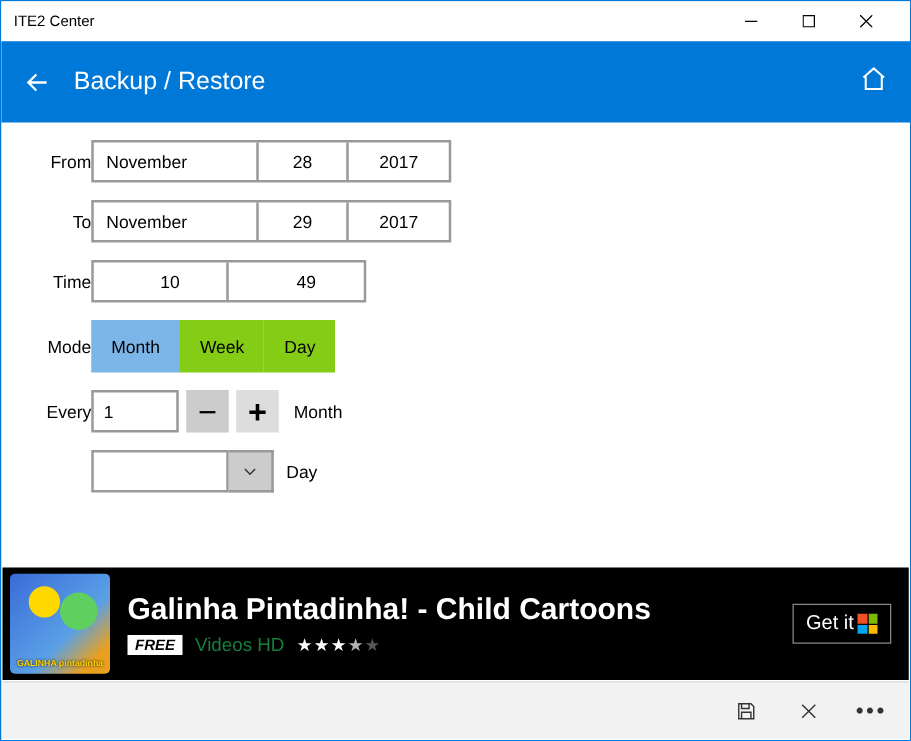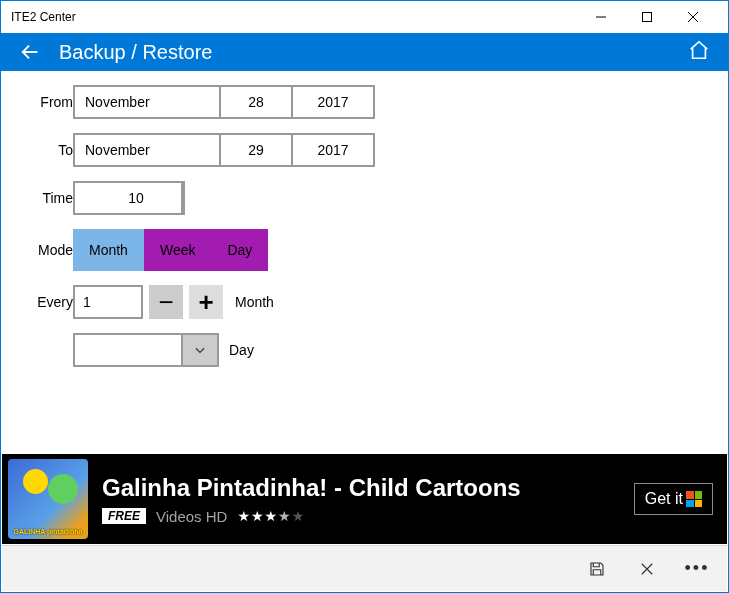--- a/index.html
+++ b/index.html
@@ -4,65 +4,65 @@
 <style>
   * { box-sizing: border-box; margin: 0; padding: 0; font-family: "Segoe UI", Arial, sans-serif; }
   body { width: 729px; height: 593px; background: #fff; overflow: hidden; border: 1px solid #0078d7; position: relative; }
 
   
   .titlebar { height: 32px; background: #fff; display: flex; align-items: center; padding: 0 12px 0 10px; }
   .titlebar .title { font-size: 12px; color: #000; flex: 1; }
   .titlebar .winbtn { width: 46px; height: 32px; display: flex; align-items: center; justify-content: center; font-family: "Segoe MDL2 Assets", sans-serif; font-size: 10px; color: #000; }
 
   
-  .header { height: 38px; background: #0078d7; color: #fff; display: flex; align-items: center; padding: 0 18px 0 18px; }
+  .header { height: 65px; background: #0078d7; color: #fff; display: flex; align-items: center; padding: 0 18px 0 18px; }
   .header .back { width: 40px; display:flex; align-items:center; }
   .header .heading { font-size: 20px; font-weight: 400; }
   .header .spacer { flex: 1; }
   .header svg { stroke: #fff; fill: none; }
 
   
   .form { padding: 14px 10px 10px 10px; }
   .row { display: flex; align-items: center; margin-bottom: 14px; }
   .row .label { width: 62px; text-align: right; padding-right: 0; font-size: 14px; color: #000; }
   .row .content { display: flex; align-items: center; gap: 6px; }
 
   .dateseg { display: flex; border: 2px solid #999; height: 34px; }
   .dateseg .seg { display: flex; align-items: center; justify-content: center; font-size: 14px; }
-  .dateseg .seg.month { width: 146px; justify-content: flex-start; padding-left: 10px; border-right: 2px solid #999; }
+  .dateseg .seg.month { width: 132px; justify-content: flex-start; padding-left: 10px; border-right: 2px solid #999; }
   .dateseg .seg.day { width: 72px; border-right: 2px solid #999; }
   .dateseg .seg.year { width: 80px; }
 
   .timeseg { display: flex; border: 2px solid #999; height: 34px; }
   .timeseg .seg { display:flex; align-items:center; justify-content:center; font-size:14px; width: 108px; padding-left: 16px; }
   .timeseg .seg:first-child { border-right: 2px solid #999; }
 
   .modebtns { display: flex; }
-  .modebtn { height: 42px; padding: 0 16px; display:flex; align-items:center; justify-content:center; font-size: 14px; background:#a21caf; }
+  .modebtn { height: 42px; padding: 0 16px; display:flex; align-items:center; justify-content:center; font-size: 14px; background:#84cc16; }
   .modebtn.active { background: #7cb5e8; }
 
   .everyinput { width: 70px; height: 34px; border: 2px solid #999; display:flex; align-items:center; padding-left:8px; font-size:14px; }
   .stepbtn { width: 34px; height: 34px; background:#ccc; display:flex; align-items:center; justify-content:center; font-size: 26px; font-weight: 500; }
   .unit { font-size: 14px; margin-left: 6px; }
 
   .daysel { display:flex; align-items:center; }
   .daysel .combo { width: 110px; height: 34px; border:2px solid #999; background:#fff; }
   .daysel .drop { width: 36px; height: 34px; background:#ccc; border:2px solid #999; border-left:none; display:flex; align-items:center; justify-content:center; }
   .daysel .drop svg { width:14px; height:14px; }
 
   
   .ad { position:absolute; left:1px; right:1px; bottom: 48px; height: 90px; background:#000; color:#fff; display:flex; align-items:center; padding: 6px 14px 6px 6px; }
   .ad .thumb { width: 80px; height: 80px; background: linear-gradient(135deg,#3a6bd8 0%, #5aa0e6 60%, #e8a020 85%); border-radius:4px; display:flex; align-items:flex-end; justify-content:center; font-size:7px; font-weight:bold; color:#ffd400; text-align:center; padding-bottom:4px; position:relative; overflow:hidden; }
   .ad .thumb::before { content:""; position:absolute; top:10px; left:15px; width:25px; height:25px; background:#ffd800; border-radius:50%; }
   .ad .thumb::after { content:""; position:absolute; top:15px; right:10px; width:30px; height:30px; background:#5fcf5f; border-radius:50%; }
   .ad .adtext { flex:1; padding-left: 14px; }
   .ad .adtitle { font-size: 24px; font-weight: 700; margin-bottom: 6px; }
   .ad .adline2 { display:flex; align-items:center; gap:10px; }
   .ad .freebadge { background:#fff; color:#000; font-size:12px; font-weight:600; padding:1px 6px;font-style:italic; }
-  .ad .subtitle { font-size:15px; color:#a3a3a3; }
+  .ad .subtitle { font-size:15px; color:#15803d; }
   .ad .stars { font-size:14px; letter-spacing:1px; color:#fff; }
   .ad .stars .dim { color:#555; }
   .ad .getit { border:1px solid #888; padding: 6px 10px; display:flex; align-items:center; gap:3px; font-size:16px; }
   .ad .mslogo { width:16px; height:16px; display:grid; grid-template-columns:1fr 1fr; grid-template-rows:1fr 1fr; gap:1px; }
   .ad .mslogo div:nth-child(1){background:#f25022;}
   .ad .mslogo div:nth-child(2){background:#7fba00;}
   .ad .mslogo div:nth-child(3){background:#00a4ef;}
   .ad .mslogo div:nth-child(4){background:#ffb900;}
 
   
@@ -130,20 +130,21 @@
         <div class="seg year">2017</div>
       </div>
     </div>
   </div>
 
   <div class="row">
     <div class="label">Time</div>
     <div class="content">
       <div class="timeseg">
         <div class="seg">10</div>
+        <div class="seg">49</div>
       </div>
     </div>
   </div>
 
   <div class="row">
     <div class="label">Mode</div>
     <div class="content">
       <div class="modebtns">
         <div class="modebtn active">Month</div>
         <div class="modebtn">Week</div>

